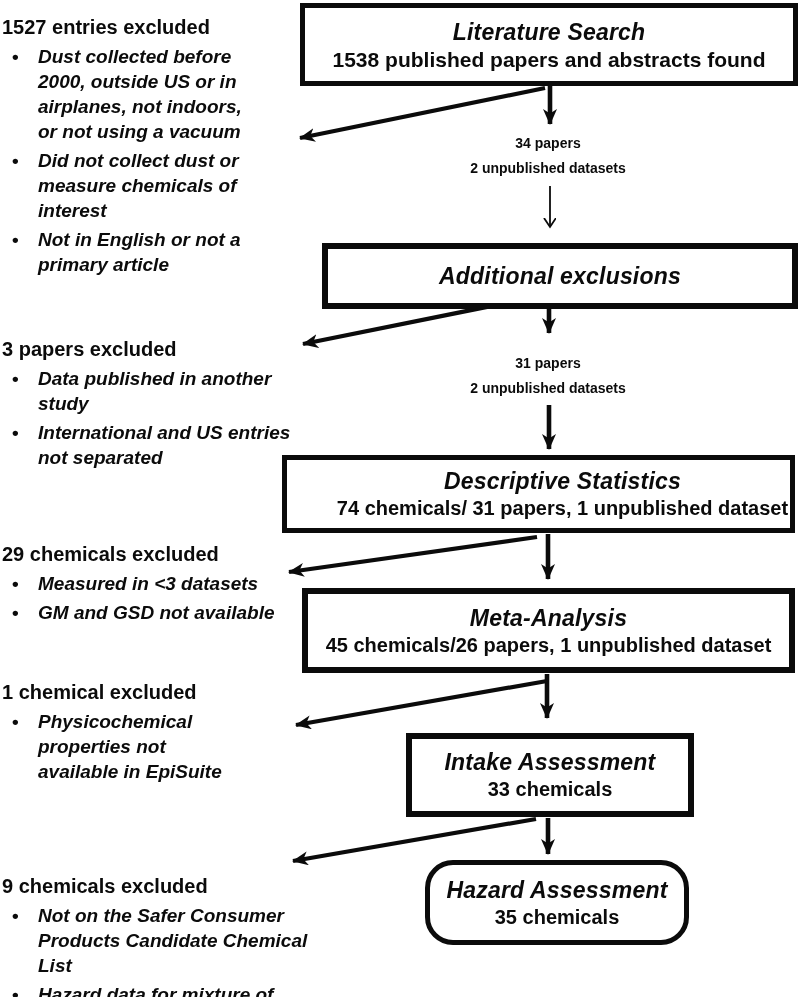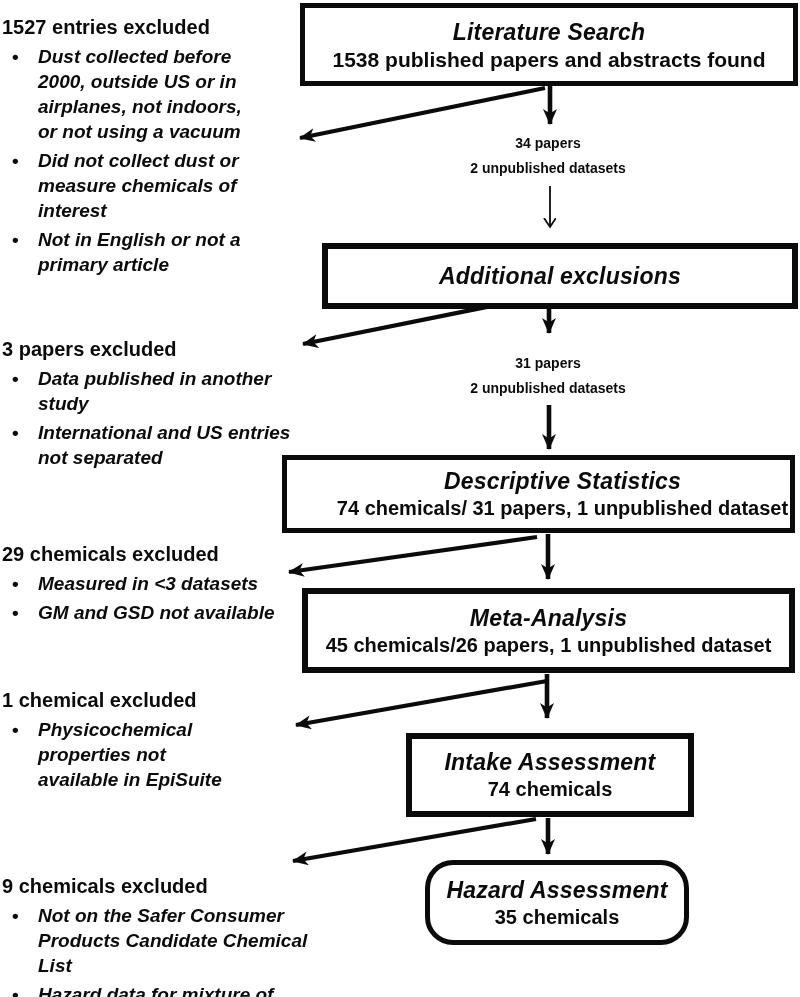--- a/index.html
+++ b/index.html
@@ -135,21 +135,21 @@
     <div class="node-sub">74 chemicals/ 31 papers, 1 unpublished dataset</div>
   </div>
 
   <div class="node thick" style="left:302px; top:588px; width:493px; height:85px;">
     <div class="node-title">Meta-Analysis</div>
     <div class="node-sub">45 chemicals/26 papers, 1 unpublished dataset</div>
   </div>
 
   <div class="node thick" style="left:406px; top:733px; width:288px; height:84px;">
     <div class="node-title">Intake Assessment</div>
-    <div class="node-sub">74 chemicals</div>
+    <div class="node-sub">33 chemicals</div>
   </div>
 
   <div class="node" style="left:425px; top:860px; width:264px; height:85px;border-radius:28px;">
     <div class="node-title">Hazard Assessment</div>
     <div class="node-sub">35 chemicals</div>
   </div>
 
   <div class="flow-label" style="left:408px; top:131px;">
     <div>34 papers</div>
     <div>2 unpublished datasets</div>
@@ -178,21 +178,21 @@
   </div>
 
   <div class="excl w292" style="top:541px;">
     <div class="excl-heading">29 chemicals excluded</div>
     <ul>
       <li>Measured in &lt;3 datasets</li>
       <li>GM and GSD not available</li>
     </ul>
   </div>
 
-  <div class="excl w232" style="top:679px;margin-top:8px;">
+  <div class="excl w232" style="top:679px;">
     <div class="excl-heading">1 chemical excluded</div>
     <ul>
       <li>Physicochemical properties not available in EpiSuite</li>
     </ul>
   </div>
 
   <div class="excl w312" style="top:873px;">
     <div class="excl-heading">9 chemicals excluded</div>
     <ul>
       <li>Not on the Safer Consumer Products Candidate Chemical List</li>

